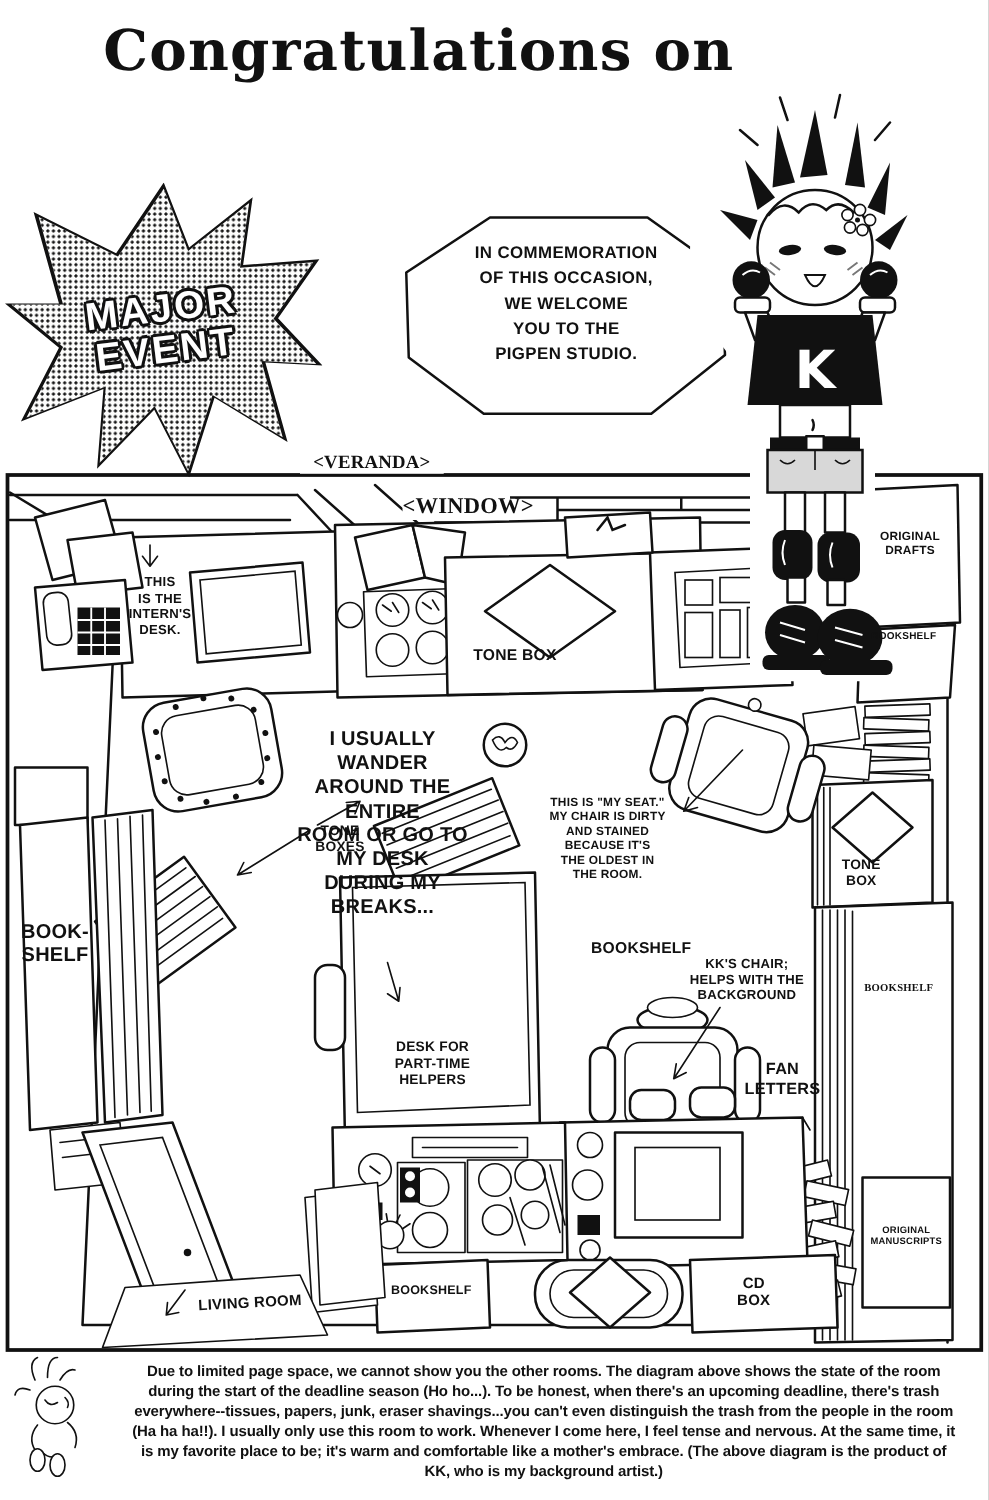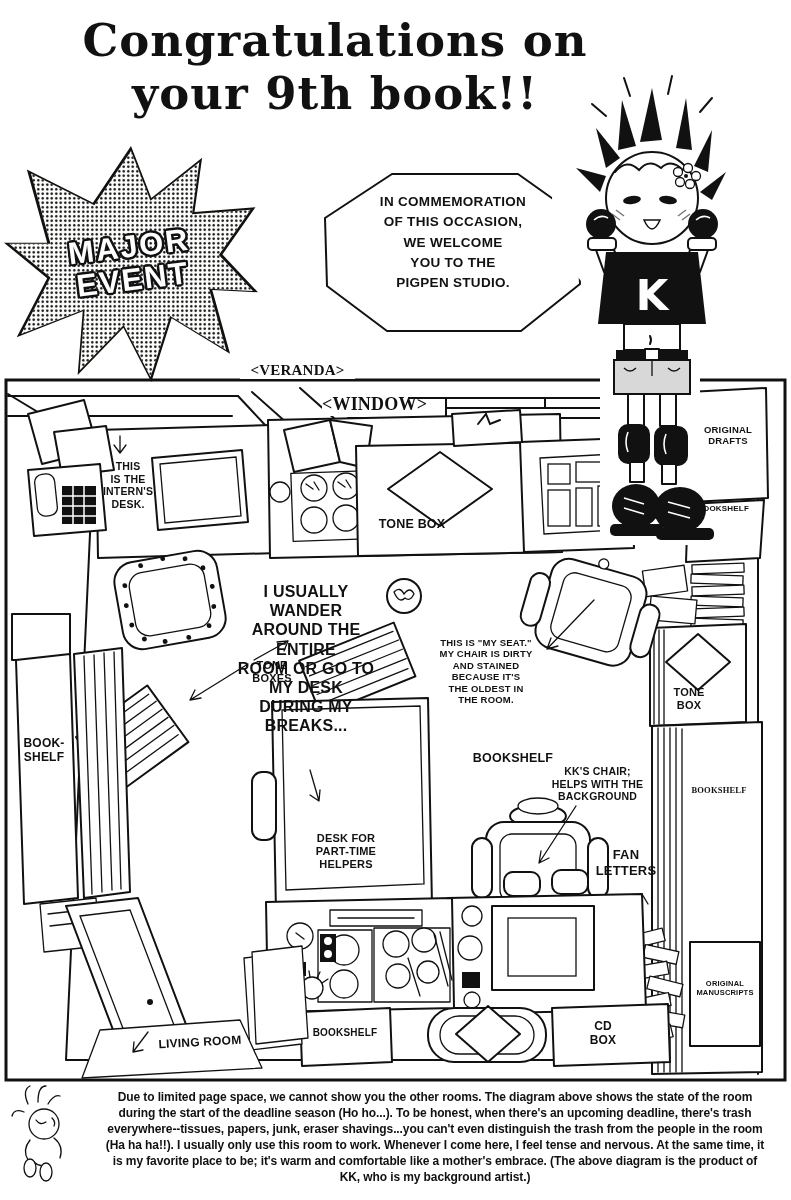--- a/index.html
+++ b/index.html
@@ -38,21 +38,20 @@
   .footer { position:absolute; left:104px; top:1089px; width:662px; text-align:center; z-index:2;
             font-weight:bold; font-size:12px; line-height:1.34; letter-spacing:-0.1px; }
 </style>
 </head>
 <body>
 
 <div class="page">
 
   <div class="title">
     <div>Congratulations on</div>
-    <div>your 9th book!!</div>
   </div>
 
   <div class="burst">
     <div class="burst-outer"></div>
     <div class="burst-inner"></div>
     <div class="burst-text">
       <span>MAJOR</span>
       <span>EVENT</span>
     </div>
   </div>
@@ -364,21 +363,21 @@
 ROOM OR GO TO MY DESK
 DURING MY BREAKS...</div>
   <div class="lbl" style="left:244px; top:659px; width:56px; font-size:11px;">TONE
 BOXES</div>
   <div class="lbl" style="left:436px; top:637px; width:100px; font-size:9.5px;">THIS IS "MY SEAT."
 MY CHAIR IS DIRTY
 AND STAINED
 BECAUSE IT'S
 THE OLDEST IN
 THE ROOM.</div>
-  <div class="lbl" style="left:14px; top:736px; width:60px; font-size:12px;">BOOK-
+  <div class="lbl" style="left:14px; top:736px; width:60px; font-size:16px;">BOOK-
 SHELF</div>
   <div class="lbl" style="left:470px; top:751px; width:86px; font-size:12.5px;">BOOKSHELF</div>
   <div class="lbl" style="left:662px; top:686px; width:54px; font-size:11px;">TONE
 BOX</div>
   <div class="lbl bgw" style="left:684px; top:785px; width:70px; font-size:8.5px;">BOOKSHELF</div>
   <div class="lbl" style="left:304px; top:812px; width:84px; font-size:11px;margin-top:20px;">DESK FOR
 PART-TIME
 HELPERS</div>
   <div class="lbl" style="left:545px; top:765px; width:105px; font-size:10.5px;">KK'S CHAIR;
 HELPS WITH THE

